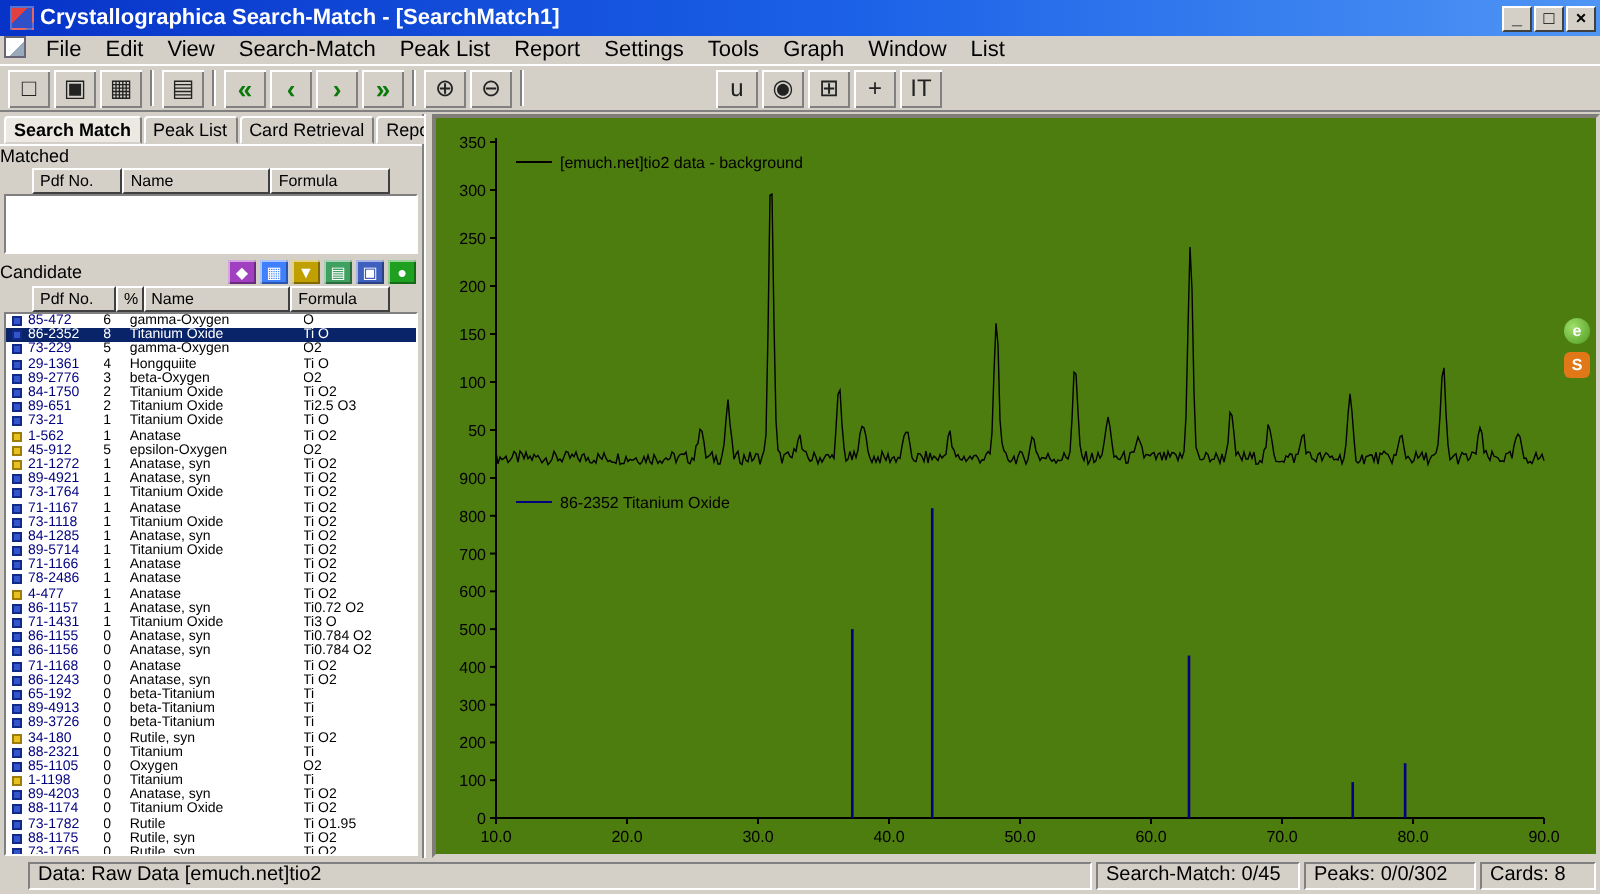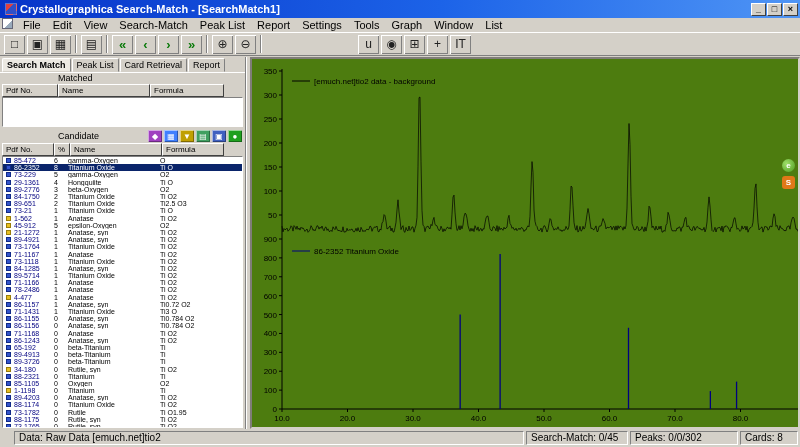--- a/index.html
+++ b/index.html
@@ -27,32 +27,32 @@
   .toolbar { height:23px; display:flex; align-items:center; padding:1px 3px;
     border-bottom:1px solid #808080; background:#d4d0c8; }
   .tb { width:21px; height:19px; margin:0 1px; display:inline-flex; align-items:center; justify-content:center;
     background:#d4d0c8; font-size:12px; color:#222;
     box-shadow:inset 1px 1px #ffffff, inset -1px -1px #808080; }
   .tb.grn { color:#0b7a0b; font-weight:bold; font-size:13px; }
   .tsep { width:2px; height:18px; margin:0 3px; border-left:1px solid #808080; border-right:1px solid #fff; }
 
   
   .main { position:absolute; top:57px; left:0; right:0; bottom:18px; display:flex; }
-  .left-panel { width:246px; display:flex; flex-direction:column; background:#d4d0c8;
+  .left-panel { width:212px; display:flex; flex-direction:column; background:#d4d0c8;
     border-right:1px solid #808080; }
   .splitter { width:4px; background:#d4d0c8; border-left:1px solid #fff; }
 
   .tabs { height:16px; display:flex; align-items:flex-end; padding-left:2px; border-bottom:1px solid #fff; }
   .tab { font-size:9px; padding:1px 4px 1px 4px; margin-right:1px; background:#d4d0c8;
     border:1px solid; border-color:#fff #808080 #d4d0c8 #fff; border-radius:2px 2px 0 0; white-space:nowrap; }
   .tab.active { background:#ece9e2; font-weight:bold; }
 
-  .sec-label { height:11px; font-size:9px; line-height:11px; padding-left:18px;margin-left:40px; }
-
-  .thead { display:flex; height:13px; padding:0 2px; }
+  .sec-label { height:11px; font-size:9px; line-height:11px; padding-left:0; }
+
+  .thead { display:flex; height:13px; padding:0 16px; }
   .th { background:#d4d0c8; font-size:8px; line-height:11px; padding-left:3px;
     border:1px solid; border-color:#fff #404040 #404040 #fff; white-space:nowrap; overflow:hidden; }
   .m-c1{width:56px}.m-c2{width:92px}.m-c3{width:74px}
   .c-c1{width:52px}.c-c2{width:16px}.c-c3{width:92px}.c-c4{width:62px}
 
   .mbody { height:30px; margin:0 2px; background:#fff;
     border:1px solid; border-color:#808080 #fff #fff #808080; }
 
   .cand-bar { height:16px; display:flex; align-items:flex-end; padding:1px 3px 1px 0; }
   .cand-bar .sec-label { flex:1; }
@@ -80,21 +80,21 @@
   .wm1 { top:100px; background:radial-gradient(circle at 35% 35%, #9fe06a, #4f9a20); }
   .wm2 { top:117px; background:#e07818; border-radius:3px; }
 
   
   .statusbar { position:absolute; left:12px; right:0; bottom:0; height:18px; display:flex;
     background:#d4d0c8; padding:2px 2px 2px 2px; font-size:10px; }
   .spanel { border:1px solid; border-color:#808080 #fff #fff #808080; line-height:12px;
     padding:0 4px; white-space:nowrap; overflow:hidden; margin-right:2px; }
   .sp1 { flex:1; }
   .sp2 { width:102px; }
-  .sp3 { width:108px; }
+  .sp3 { width:86px; }
   .sp4 { width:58px; margin-right:0; }
 </style>
 </head>
 <body>
 
 <div class="titlebar">
   <span class="app-icon"></span>
   <span class="title">Crystallographica Search-Match - [SearchMatch1]</span>
   <span class="wbtn">_</span>
   <span class="wbtn">□</span>

